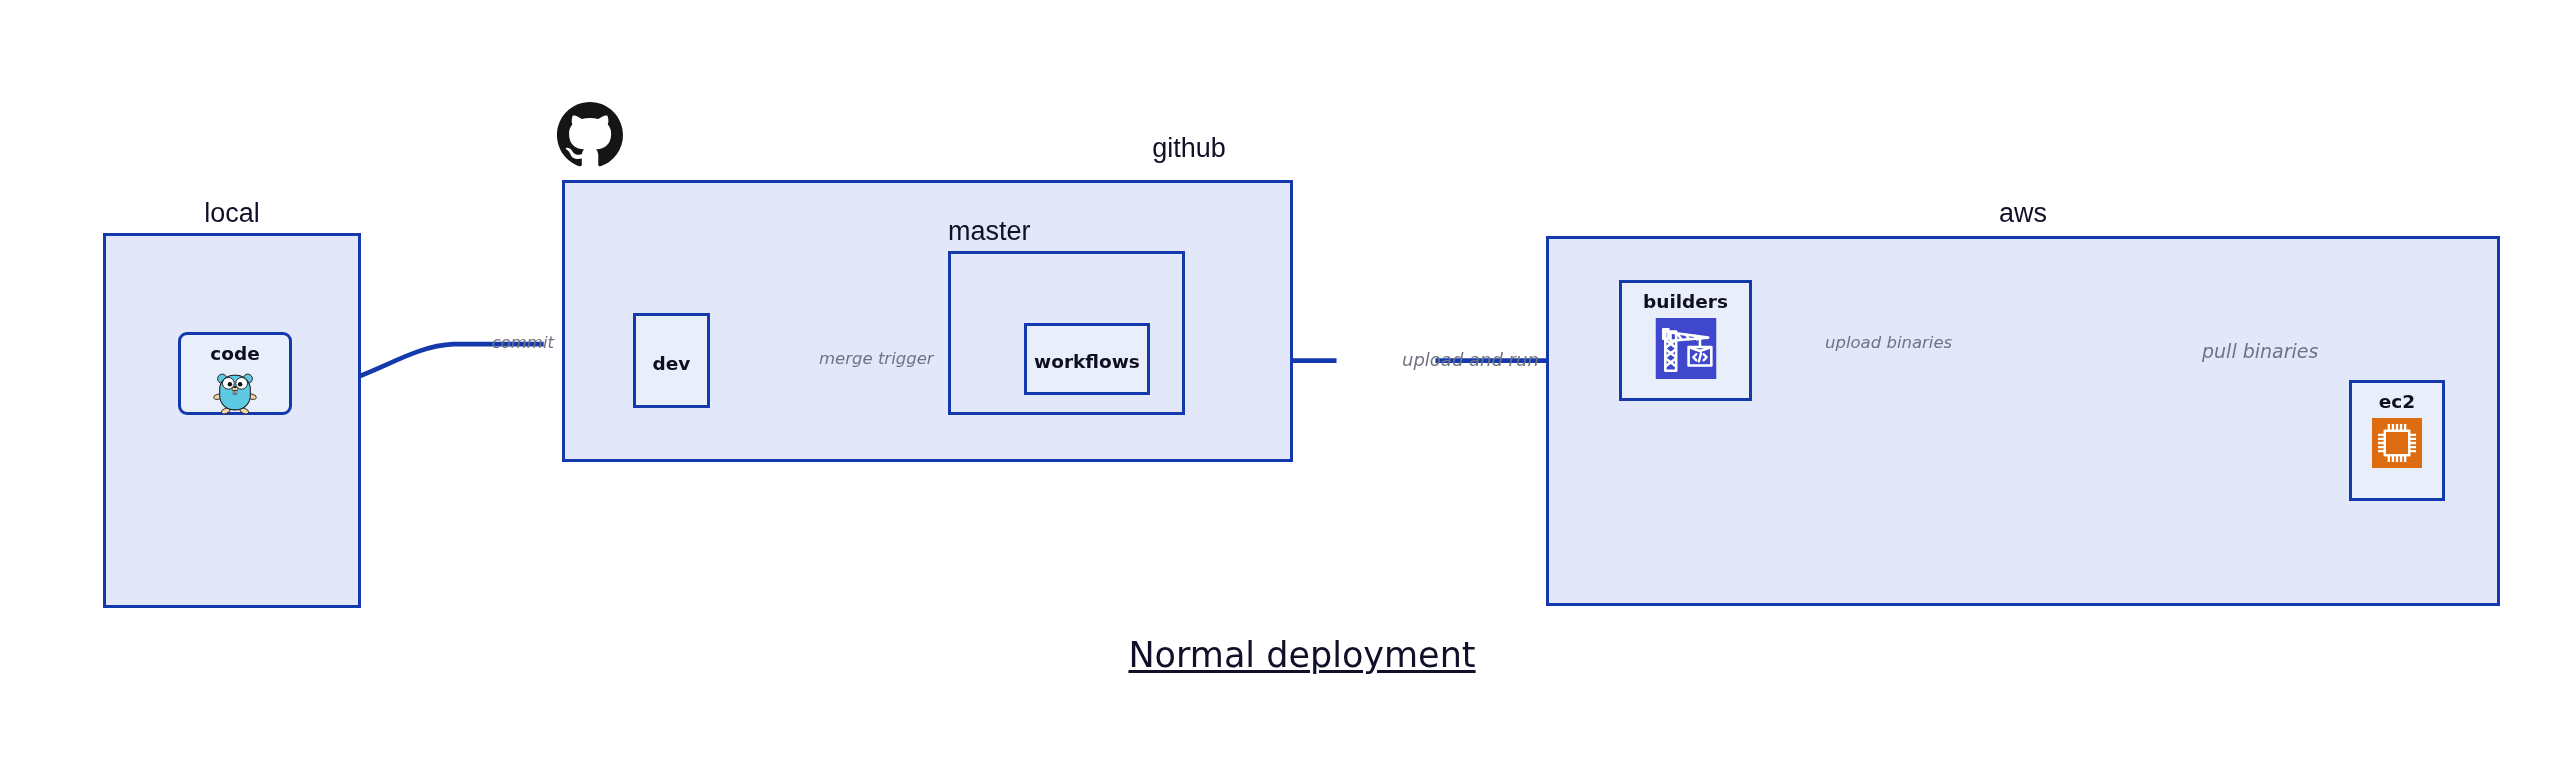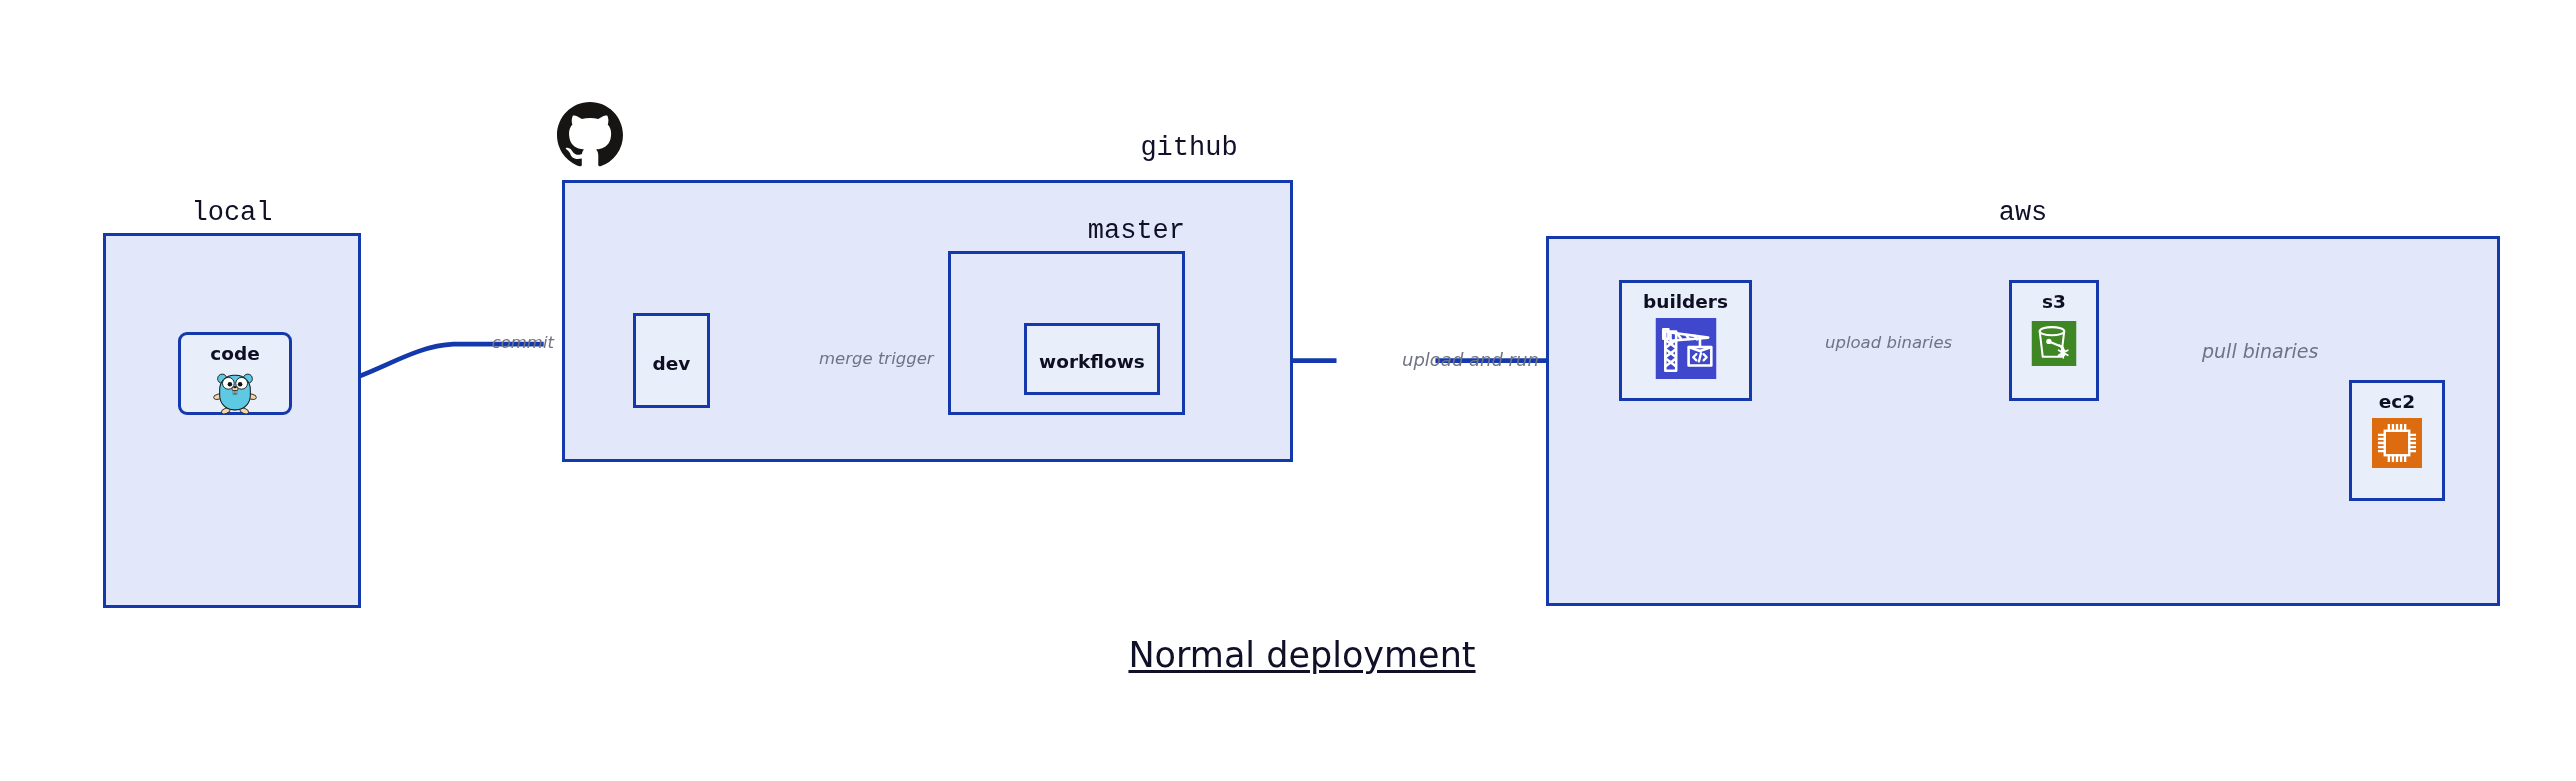--- a/index.html
+++ b/index.html
@@ -26,21 +26,21 @@
   
   .group {
     position: absolute;
     background: #E2E7F9;
     border: 3.6px solid #1339AD;
     box-sizing: border-box;
   }
   .group-label {
     position: absolute;
     color: #101029;
-    font-family: Liberation Mono, monospace;
+    font-family: Liberation Sans, sans-serif;
     font-weight: 400;
     white-space: nowrap;
   }
 
   
   .node {
     position: absolute;
     background: #E9EEFB;
     border: 3.6px solid #1339AD;
     box-sizing: border-box;
@@ -164,23 +164,23 @@
         1.53-1.04 2.2-.82 2.2-.82.44 1.1.16 1.92.08 2.12.51.56.82 1.27.82 2.15 0 3.07-1.87 3.75-3.65 3.95.29.25.54.73.54
         1.48 0 1.07-.01 1.93-.01 2.2 0 .21.15.46.55.38A8.013 8.013 0 0016 8c0-4.42-3.58-8-8-8z"></path>
     </svg>
   </div>
 
   <div class="node" style="left:633px; top:313px; width:77px; height:95px;">
     <div class="node-label" style="top:37px; font-size:18.5px;">dev</div>
   </div>
 
   <div class="group" style="left:948px; top:251px; width:237px; height:164px;"></div>
-  <div class="group-label" style="left:948px; top:216px; width:237px; text-align:right; font-size:27px;">master</div>
-
-  <div class="node" style="left:1024px; top:323px; width:136px; height:72px;">
+  <div class="group-label" style="left:948px; top:216px; width:237px; text-align:left; font-size:27px;">master</div>
+
+  <div class="node" style="left:1024px; top:323px; width:126px; height:72px;">
     <div class="node-label" style="top:25px; font-size:18.5px;">workflows</div>
   </div>
 
   <div class="group" style="left:1546px; top:236px; width:954px; height:370px;"></div>
   <div class="group-label" style="left:1546px; top:198px; width:954px; text-align:center; font-size:27px;">aws</div>
 
   <div class="node" style="left:1619px; top:280px; width:133px; height:121px;">
     <div class="node-label" style="top:8.2px; font-size:18.5px;">builders</div>
     <div class="node-icon" style="left:50%; top:35px; transform:translateX(-50%); width:61px; height:61px;">
       <svg class="icon-svg" width="61" height="61" viewBox="0 0 118 118" xmlns="http://www.w3.org/2000/svg">
@@ -199,42 +199,20 @@
 
           <path d="M64 56 L108 56 L108 92 L64 92 Z"></path>
           <path d="M64 56 L86 64 L108 56"></path>
 
           <path d="M79 70 L73 76 L79 82 M93 70 L99 76 L93 82 M88 68 L84 84" stroke-width="4.5" stroke-linecap="round"></path>
         </g>
       </svg>
     </div>
   </div>
 
-  <div class="node" style="left:2009px; top:280px; width:90px; height:121px;">
-    <div class="node-label" style="top:8.2px; font-size:18.5px;">s3</div>
-    <div class="node-icon" style="left:50%; top:38px; transform:translateX(-50%); width:45px; height:45px;">
-      <svg class="icon-svg" width="45" height="45" viewBox="0 0 88 88" xmlns="http://www.w3.org/2000/svg">
-        <rect x="0" y="0" width="88" height="88" fill="#3F8624"></rect>
-        <g fill="none" stroke="#ffffff" stroke-width="4" stroke-linejoin="round" stroke-linecap="round">
-
-          <path d="M16 20 L22 70 L58 70 L64 20"></path>
-          <ellipse cx="40" cy="20" rx="24" ry="8"></ellipse>
-
-          <path d="M34 40 L58 50"></path>
-          <circle cx="34" cy="40" r="3.2" fill="#ffffff"></circle>
-          <path d="M53 45 L62 49 L58 55 Z" fill="#ffffff" stroke="none"></path>
-
-          <g stroke-width="3.4">
-            <path d="M62 52 L62 72 M53 57 L71 67 M71 57 L53 67"></path>
-            <path d="M62 55 L59 58 M62 55 L65 58 M62 69 L59 66 M62 69 L65 66"></path>
-          </g>
-        </g>
-      </svg>
-    </div>
-  </div>
 
   <div class="node" style="left:2349px; top:380px; width:96px; height:121px;">
     <div class="node-label" style="top:8.2px; font-size:18.5px;">ec2</div>
     <div class="node-icon" style="left:50%; top:35px; transform:translateX(-50%); width:50px; height:50px;">
       <svg class="icon-svg" width="50" height="50" viewBox="0 0 98 98" xmlns="http://www.w3.org/2000/svg">
         <rect x="0" y="0" width="98" height="98" fill="#DD6B10"></rect>
         <g stroke="#ffffff" stroke-width="4.6" fill="none" stroke-linecap="square">
           <rect x="25" y="25" width="48" height="48"></rect>
 
           <path d="M33 14 L33 25 M41 14 L41 25 M49 14 L49 25 M57 14 L57 25 M65 14 L65 25"></path>

